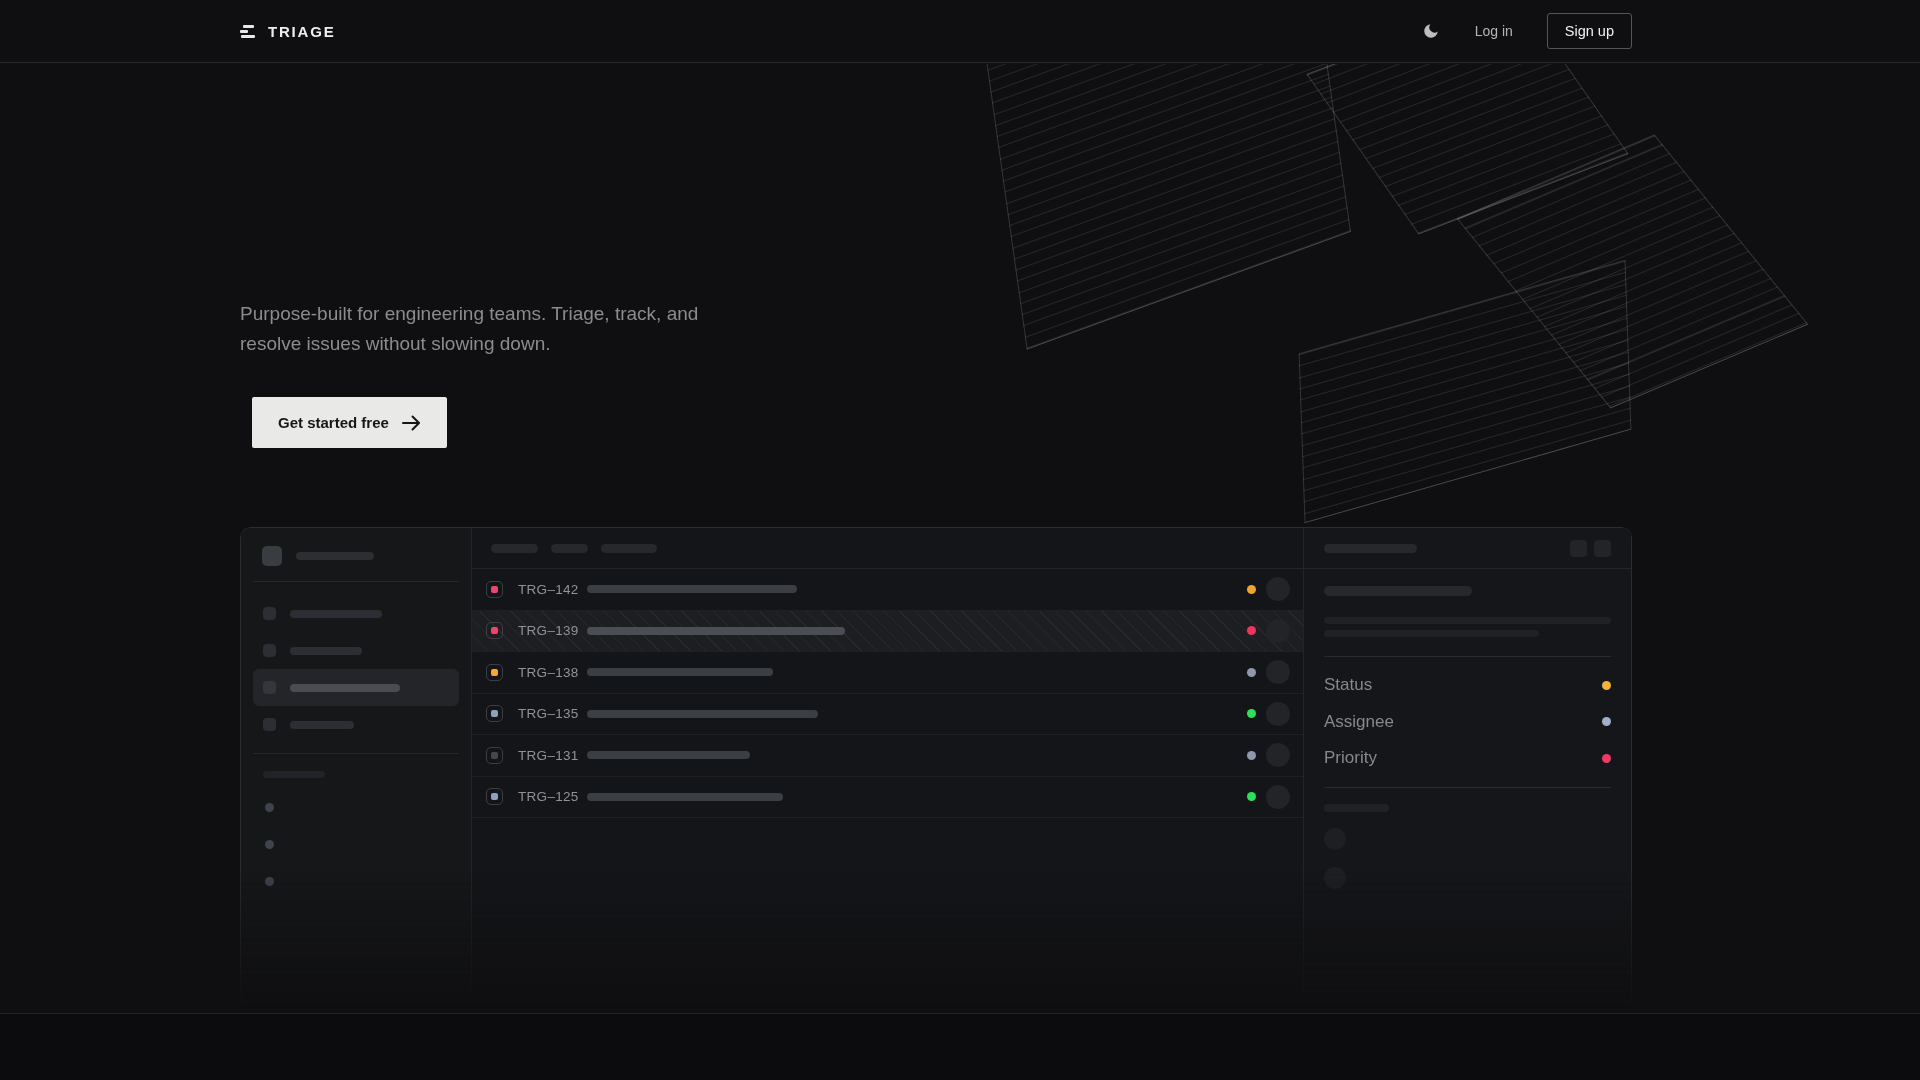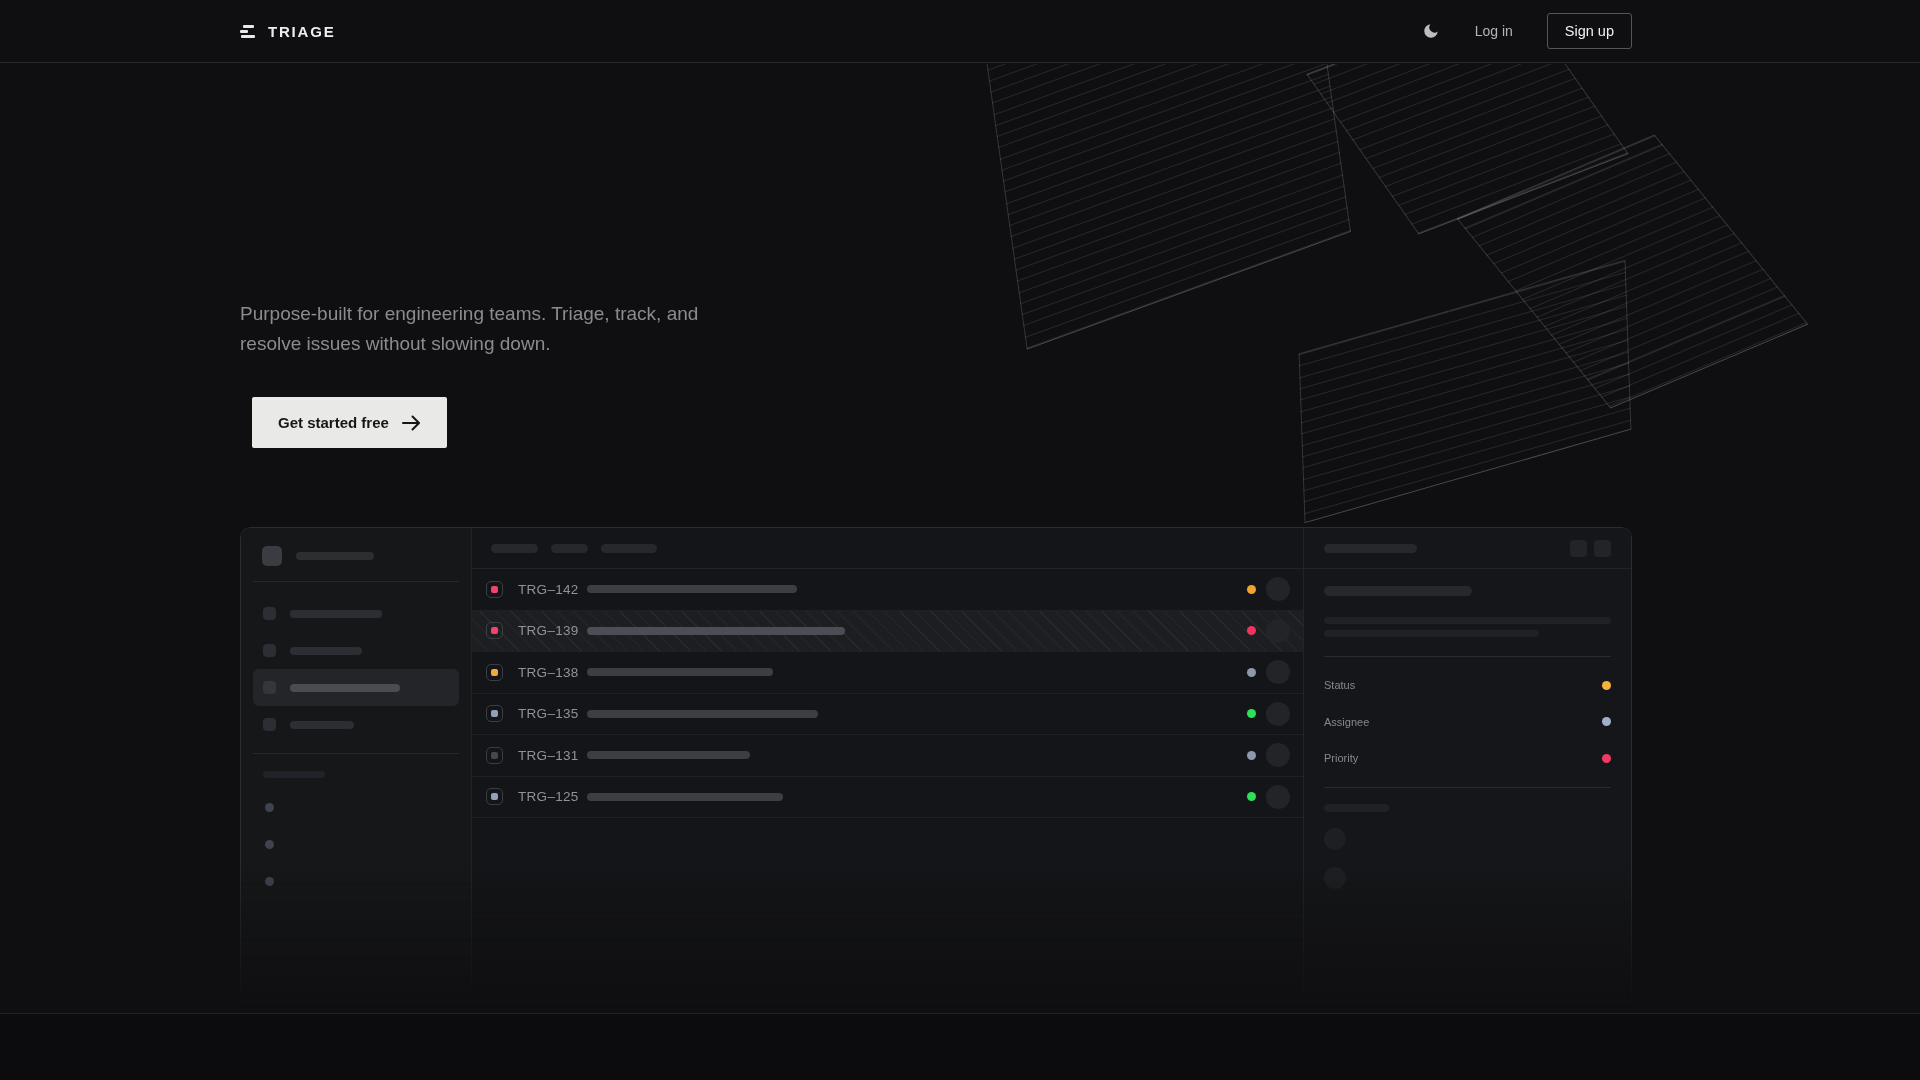--- a/index.html
+++ b/index.html
@@ -126,21 +126,21 @@
   .det-header-actions { display:flex; gap:7px; }
   .det-sq { width:17px; height:17px; border-radius:4px; background:#232428; }
   .det-body { padding:0 20px; }
   .det-title-bar { width:148px; height:10px; border-radius:5px; background:#26282c; margin-top:17px; }
   .det-line { height:7px; border-radius:3.5px; background:#202125; }
   .det-line.l1 { width:100%; margin-top:21px; }
   .det-line.l2 { width:215px; margin-top:6px; }
   .det-hr { border-top:1px solid #2a2b2e; margin-top:19px; }
   .det-fields { margin-top:10px; }
   .det-field { height:36.5px; display:flex; align-items:center; justify-content:space-between; }
-  .det-label { font-size:11px; color:#86888d; }
+  .det-label { font-size:17px; color:#86888d; }
   .det-dot { width:9px; height:9px; border-radius:50%; }
   .det-hr2 { border-top:1px solid #2a2b2e; margin-top:10px; }
   .det-small-bar { width:65px; height:8px; border-radius:4px; background:#202125; margin-top:16px; }
   .det-circle { width:22px; height:22px; border-radius:50%; background:#1d1f22; }
   .det-circle.c1 { margin-top:16px; } .det-circle.c2 { margin-top:17px; }
 
   
   .footer-strip {
     position:absolute; left:0; right:0; top:1013px; bottom:0;
     background:#0c0c0e; border-top:1px solid #232326; z-index:3;

